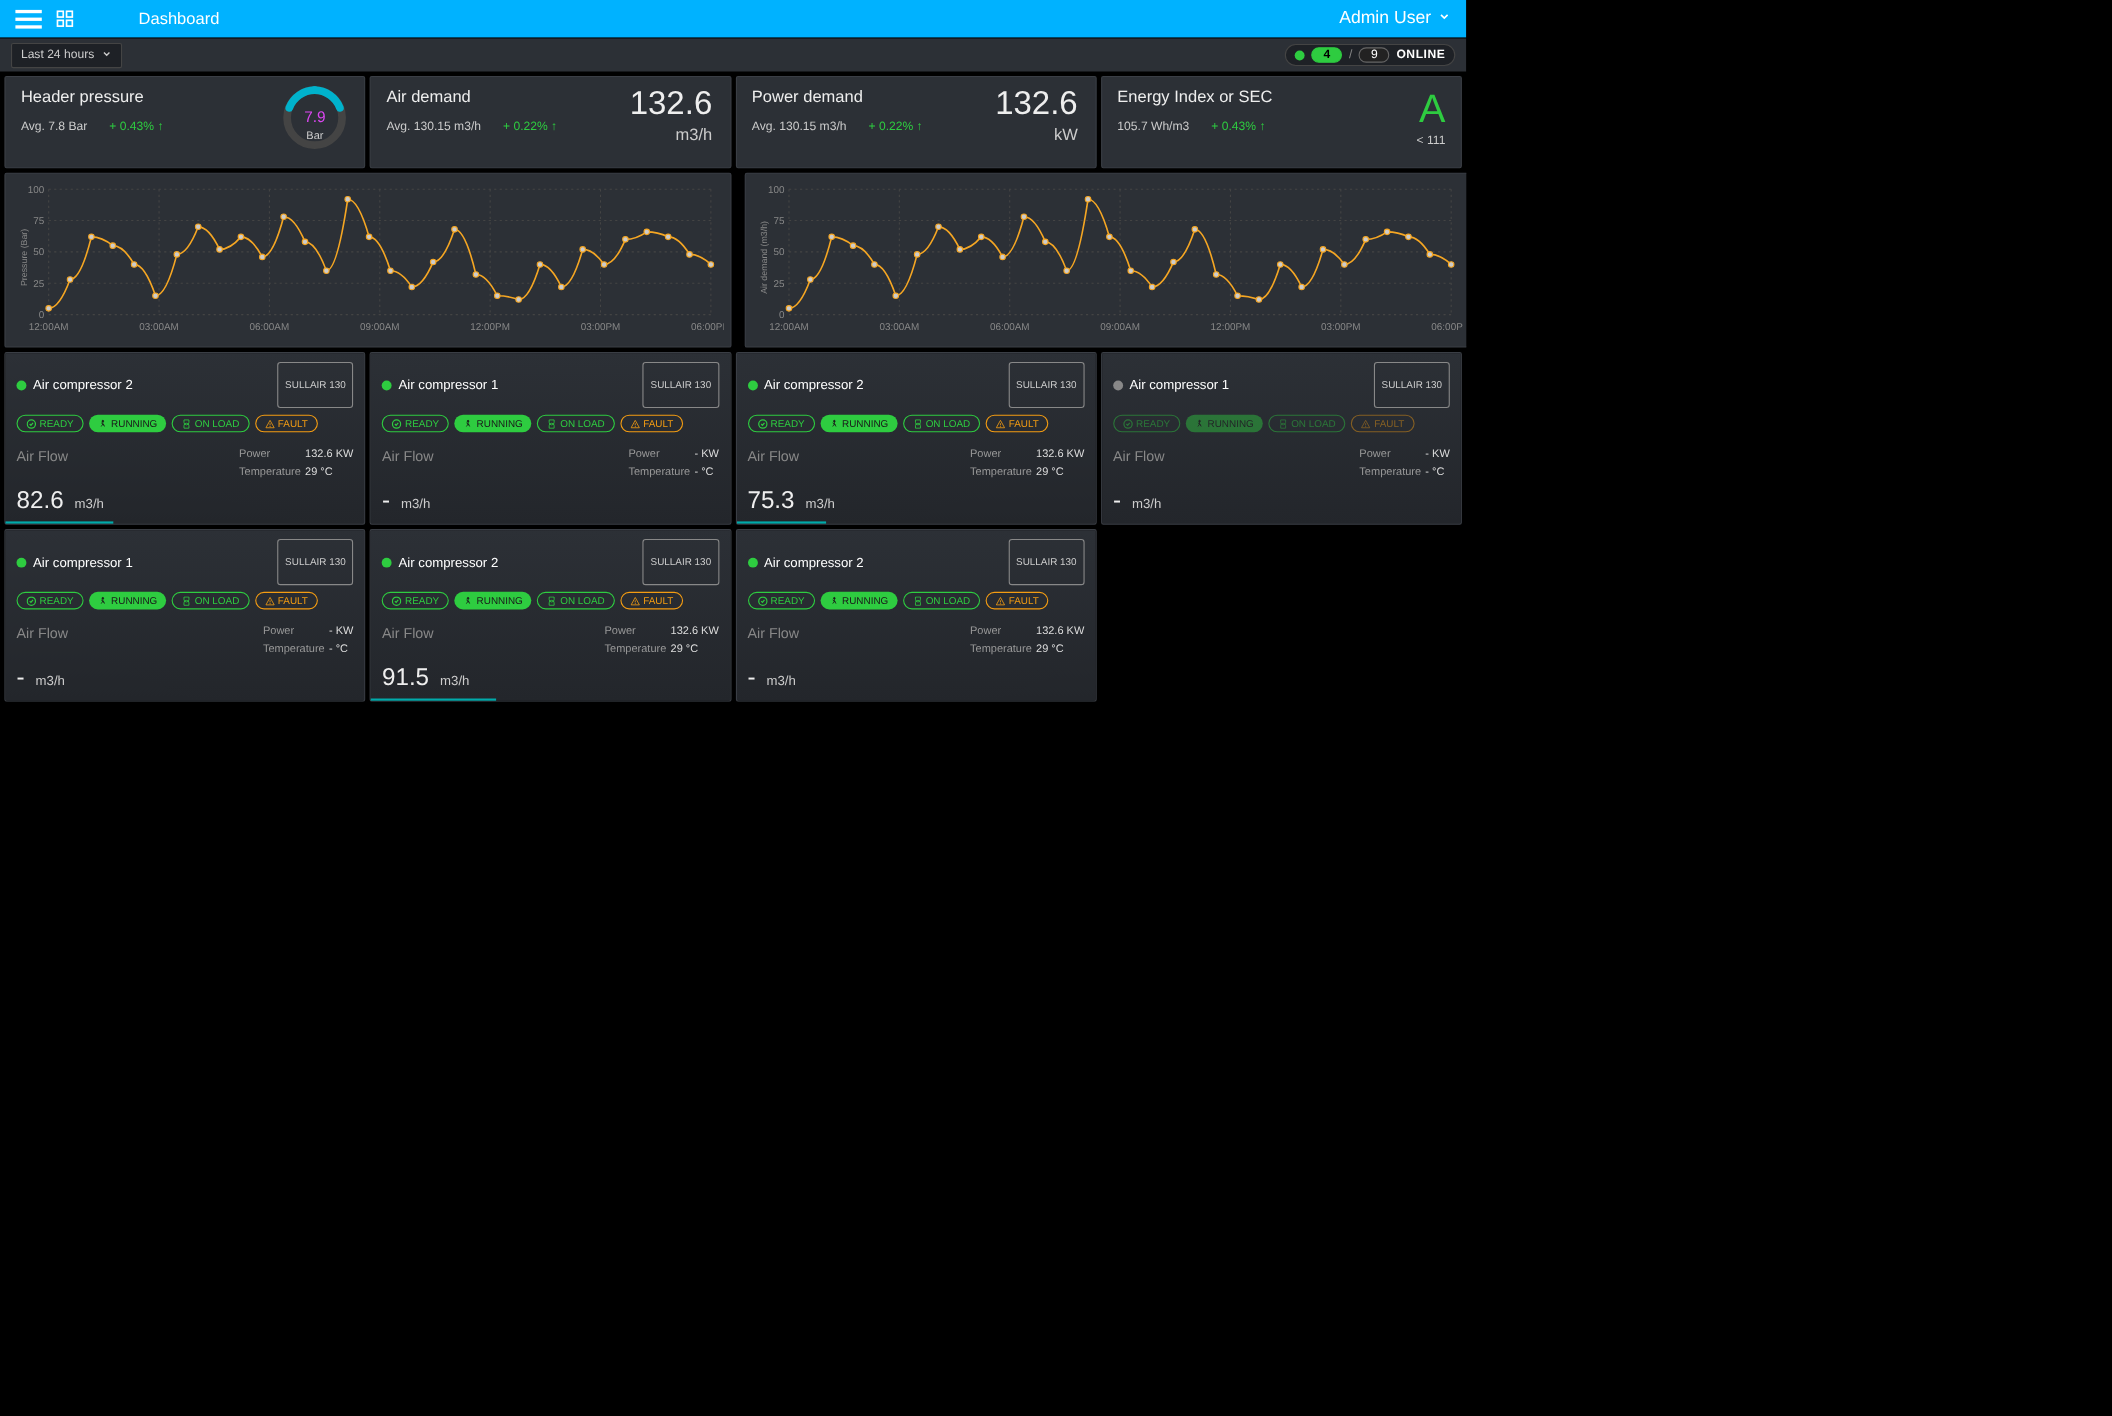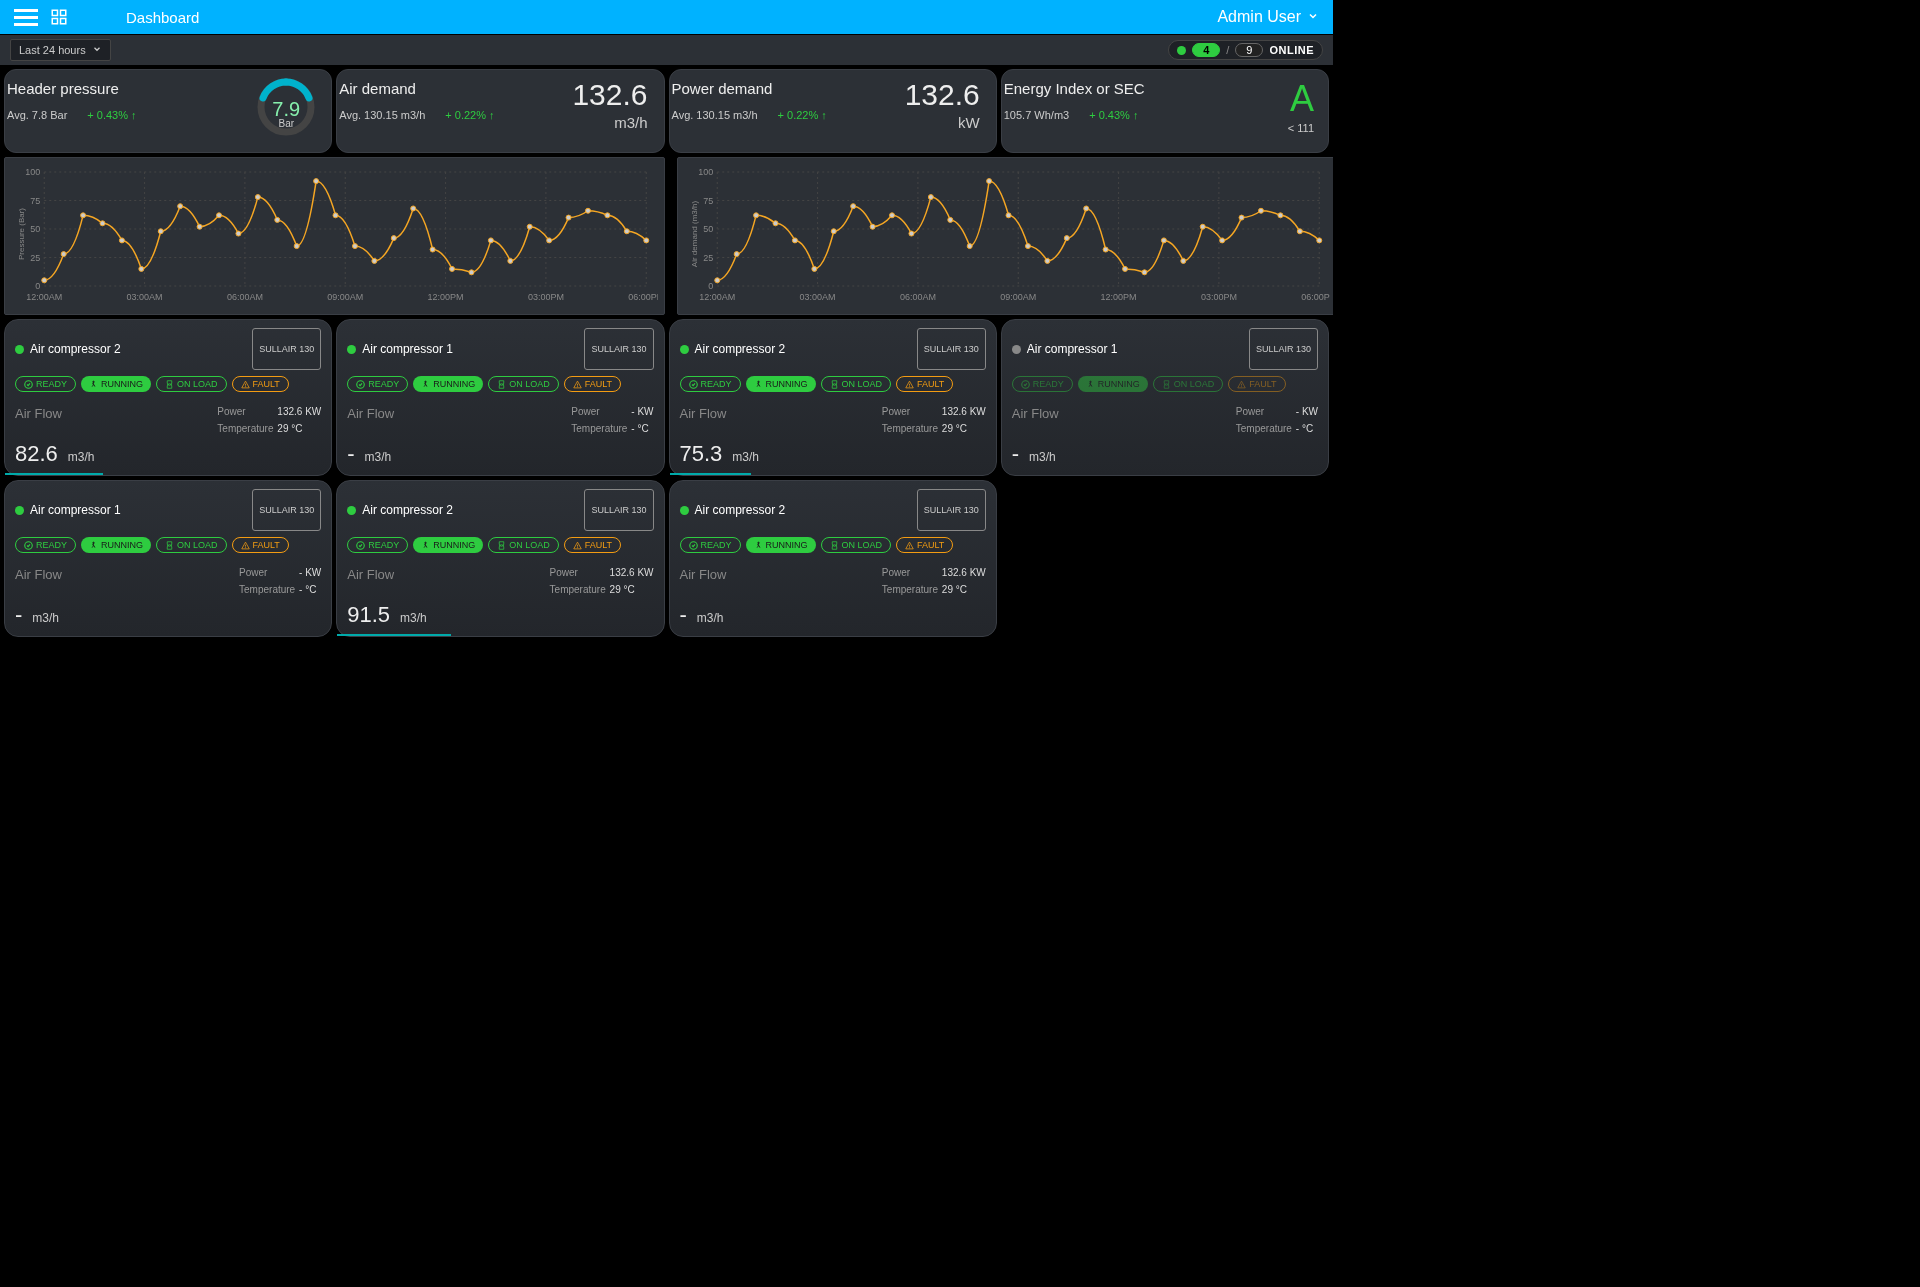--- a/index.html
+++ b/index.html
@@ -13,39 +13,39 @@
 .header-right { display: flex; align-items: center; gap: 6px; cursor: pointer; }
 .toolbar { background: #2c3036; height: 30px; display: flex; align-items: center; padding: 0 10px; justify-content: space-between; margin-top: 1px; }
 .time-select { background: #1e2126; border: 1px solid #444; color: #ccc; font-size: 11px; padding: 4px 8px; border-radius: 2px; display: flex; align-items: center; gap: 6px; cursor: pointer; }
 .status-pill-wrap { display: flex; align-items: center; gap: 6px; background: #1e2126; padding: 2px 8px; border-radius: 10px; border: 1px solid #444; }
 .dot-green { width: 9px; height: 9px; border-radius: 50%; background: #2ecc40; display: inline-block; }
 .pill { font-size: 11px; padding: 0 10px; border-radius: 8px; border: 1px solid #666; background: #222; }
 .pill-green { background: #2ecc40; color: #000; border-color: #2ecc40; font-weight: bold;}
 .online-text { font-size: 11px; font-weight: bold; letter-spacing: 0.5px; }
 .grid { display: flex; gap: 4px; padding: 4px; }
 .col { flex: 1; }
-.card { background: #2c3036; border-radius: 12px; padding: 10px 2px; border: 1px solid #3a3e45; }
+.card { background: #2c3036; border-radius: 2px; padding: 10px 14px; border: 1px solid #3a3e45; }
 .kpi-card { height: 84px; position: relative; }
 .kpi-title { font-size: 15px; color: #eee; margin-bottom: 12px; }
 .kpi-row { display: flex; align-items: center; gap: 20px; font-size: 11px; }
 .kpi-sub { color: #ccc; }
 .kpi-change { color: #2ecc40; }
 .kpi-value { font-size: 30px; color: #eee; position: absolute; right: 16px; top: 8px; text-align: right; }
 .kpi-unit { font-size: 15px; color: #ccc; position: absolute; right: 16px; top: 44px; text-align: right; }
 .gauge-wrap { position: absolute; right: 14px; top: 6px; text-align: center; }
-.gauge-val { font-size: 20px; color: #86efac; position: absolute; top: 22px; left: 0; right: 0; text-align: center; }
+.gauge-val { font-size: 14px; color: #d946ef; position: absolute; top: 22px; left: 0; right: 0; text-align: center; }
 .gauge-label { font-size: 10px; color: #ccc; position: absolute; top: 42px; left: 0; right: 0; text-align: center; }
 .energy-grade { font-size: 36px; color: #2ecc40; position: absolute; right: 14px; top: 8px; font-weight: 400; }
 .energy-limit { font-size: 11px; color: #ccc; position: absolute; right: 14px; top: 52px; }
 .chart-card { margin: 0 4px 4px; background: #2c3036; border: 1px solid #3a3e45; border-radius: 2px; padding: 6px; }
 .half { width: calc(50% - 6px); display: inline-block; vertical-align: top; }
 .half:first-child { margin-left: 4px; }
 .half:last-child { margin-left: 4px; }
 .compressor-grid { display: flex; flex-wrap: wrap; gap: 4px; padding: 0 4px; }
-.compressor-card { width: calc(25% - 3px); background: linear-gradient(180deg, #2c3036, #23262b); border: 1px solid #3a3e45; border-radius: 14px; padding: 8px 10px; position: relative; min-height: 136px; }
+.compressor-card { width: calc(25% - 3px); background: linear-gradient(180deg, #2c3036, #23262b); border: 1px solid #3a3e45; border-radius: 2px; padding: 8px 10px; position: relative; min-height: 136px; }
 .compressor-card.dim .badge { opacity: 0.45; }
 .comp-head { display: flex; align-items: center; justify-content: space-between; margin-bottom: 6px; }
 .comp-title { display: flex; align-items: center; gap: 6px; font-size: 12px; }
 .dot-grey { width: 9px; height: 9px; border-radius: 50%; background: #888; display: inline-block; }
 .model-tag { border: 1px solid #888; font-size: 9px; padding: 15px 6px; border-radius: 3px; color: #ccc; }
 .badges { display: flex; gap: 5px; margin-bottom: 14px; }
 .badge { font-size: 9px; padding: 2px 8px; border-radius: 9px; display: flex; align-items: center; gap: 3px; }
 .b-ready { border: 1px solid #2ecc40; color: #2ecc40; align-items: flex-end; }
 .b-running { background: #2ecc40; color: #1a1a1a; }
 .b-onload { border: 1px solid #2ecc40; color: #2ecc40; align-items: flex-end; }

